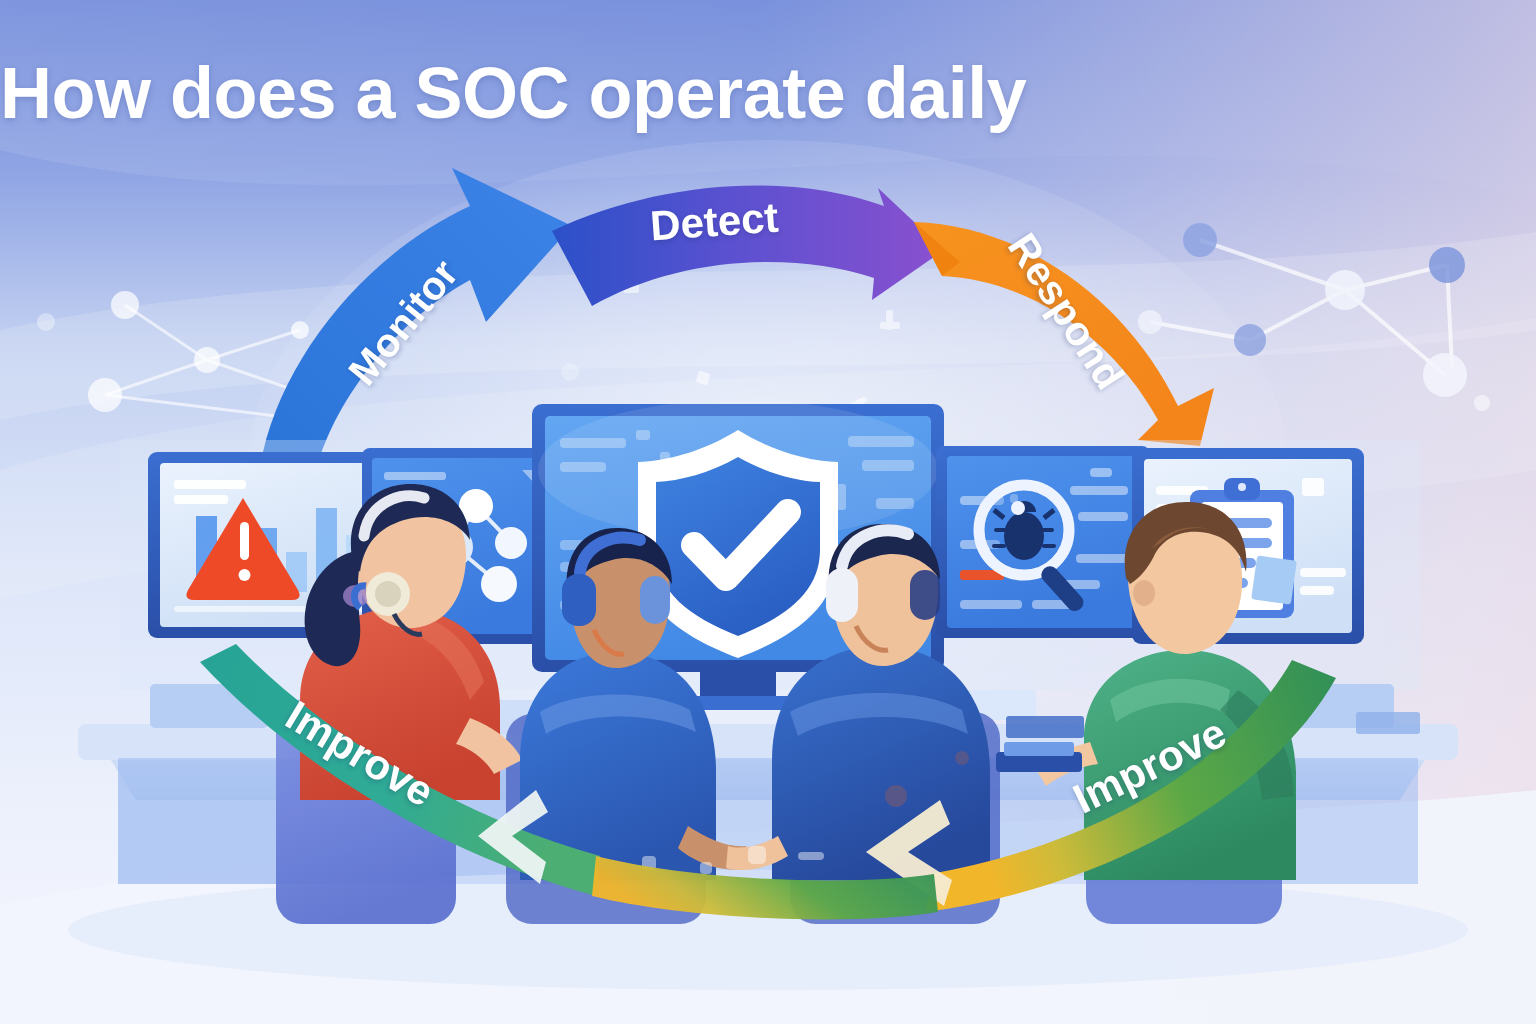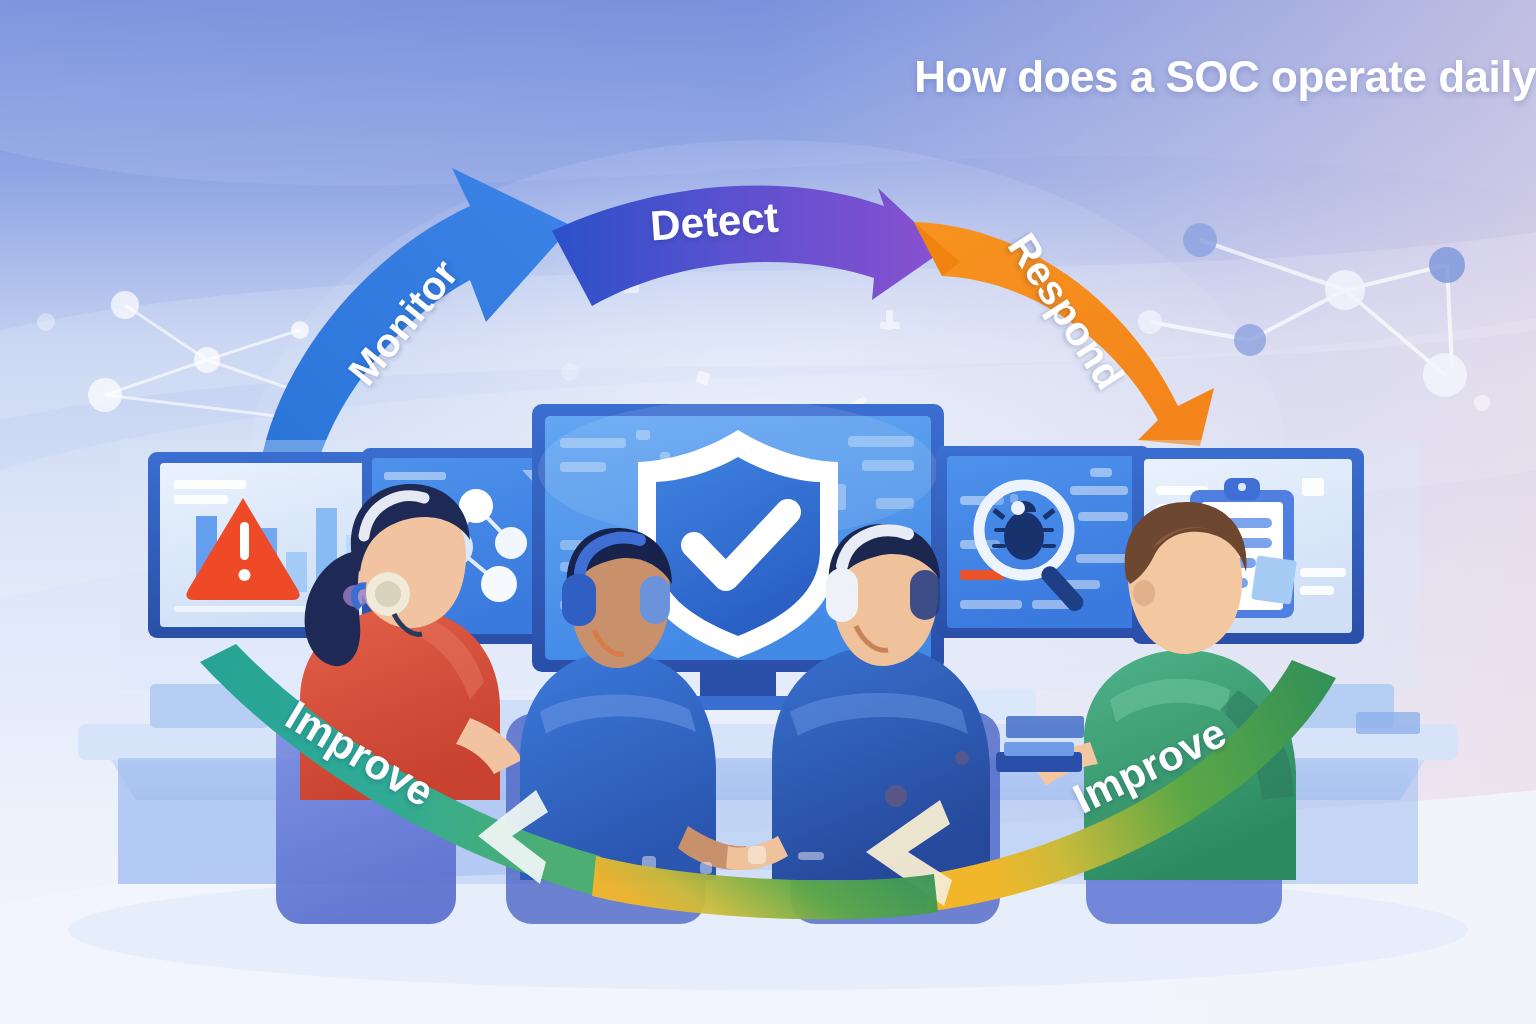--- a/index.html
+++ b/index.html
@@ -7,22 +7,22 @@
     width:1536px;height:1024px;overflow:hidden;
     font-family:"Liberation Sans","DejaVu Sans",sans-serif;
     background:#eef2fb;
   }
   .stage{position:relative;width:1536px;height:1024px;overflow:hidden;}
   .svgfull{position:absolute;left:0;top:0;width:1536px;height:1024px;}
 
   
   .title{
     position:absolute;left:0;top:52px;width:1536px;
-    text-align:right;color:#ffffff;
-    font-size:44px;font-weight:bold;letter-spacing:-0.5px;
+    text-align:left;color:#ffffff;
+    font-size:72px;font-weight:bold;letter-spacing:-0.5px;
     text-shadow:0 2px 6px rgba(40,60,130,.25);
     white-space:nowrap;
   }
 
   
   .arclabel{
     position:absolute;color:#fff;font-weight:bold;
     text-shadow:0 2px 5px rgba(30,50,110,.30);
     white-space:nowrap;pointer-events:none;
   }

